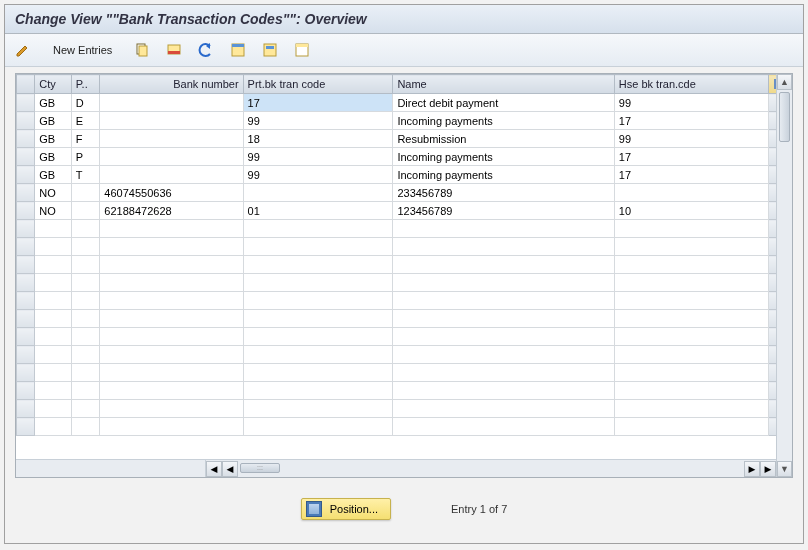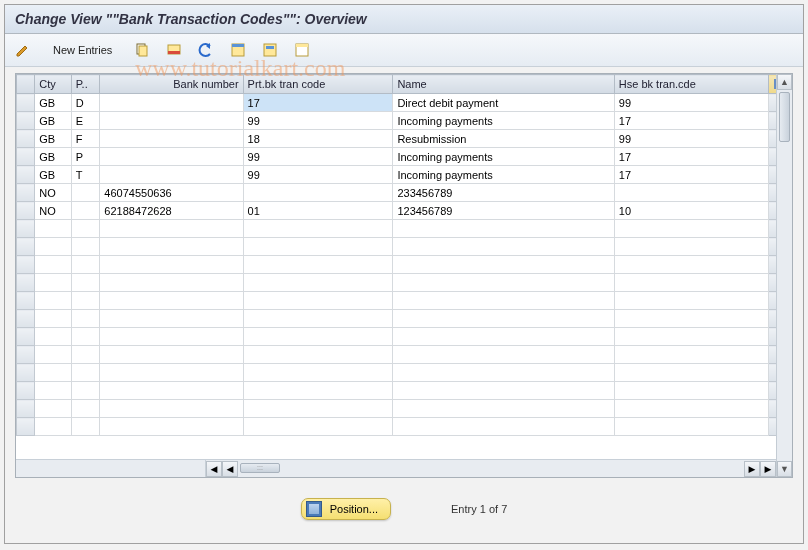--- a/index.html
+++ b/index.html
@@ -139,21 +139,21 @@
   .hs-track{flex:1;height:16px;background:#e8ecf1;position:relative;}
   .hs-thumb{position:absolute;left:2px;top:2px;height:10px;width:40px;background:linear-gradient(#e6ebf1,#c9d2dc);border:1px solid #a8b2bd;border-radius:2px;display:flex;align-items:center;justify-content:center;font-size:7px;color:#888;}
   .hs-right{display:flex;gap:0;margin-left:auto;}
   .footer{
     display:flex;align-items:center;justify-content:center;gap:60px;
     margin-top:20px;
   }
   .pos-btn{
     display:inline-flex;align-items:center;gap:8px;
     background:linear-gradient(#fff0a8,#f5df72);
-    border:1px solid #c7b24e;border-radius:7px;
+    border:1px solid #c7b24e;border-radius:2px;
     padding:2px 12px 2px 4px;cursor:pointer;
     box-shadow:0 1px 2px rgba(0,0,0,.2);
   }
   .pos-icon{width:16px;height:16px;background:#4a7ab8;border:1px solid #345a8a;display:inline-block;position:relative;}
   .pos-icon::after{content:"";position:absolute;inset:2px;background:linear-gradient(#bcd3ee,#8fb2da);}
   .entry-txt{color:#333;}
   svg{display:block;}
 </style>
 </head>
 <body>
@@ -199,21 +199,20 @@
         </svg>
     </span>
     <span class="tb-btn">
       <svg width="16" height="16">
           <rect x="2" y="2" width="12" height="12" fill="#fff" stroke="#b89b3a"></rect>
           <rect x="2" y="2" width="12" height="3" fill="#ffe89a"></rect>
         </svg>
     </span>
   </div>
 
-  <div class="watermark">www.tutorialkart.com</div>
 
   <div class="grid">
     <table>
       <thead>
         <tr>
           <th class="rowsel"></th>
           <th class="col-cty">Cty</th>
           <th class="col-p">P..</th>
           <th class="col-bank">Bank number</th>
           <th class="col-prt">Prt.bk tran code</th>

